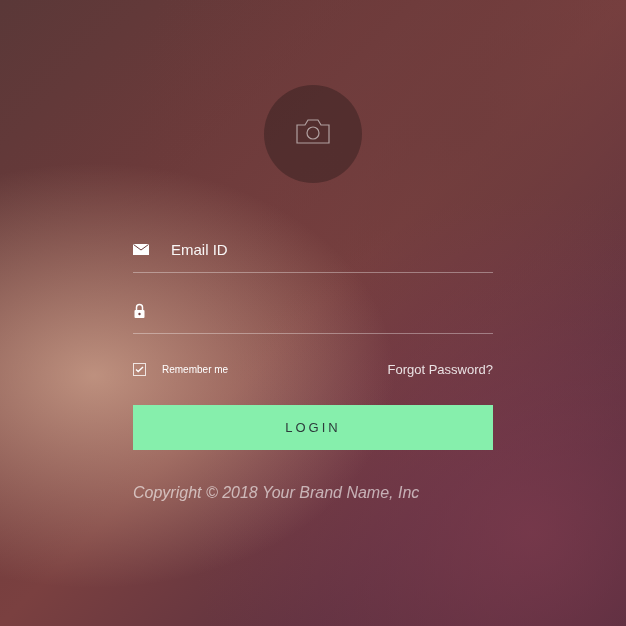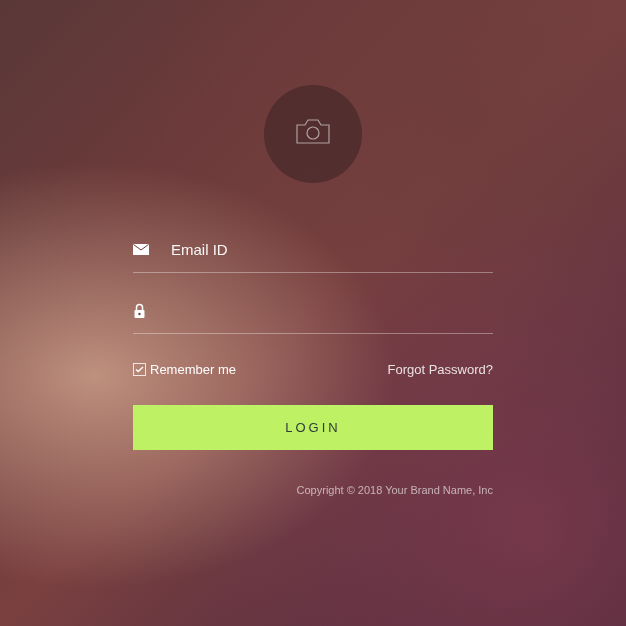--- a/index.html
+++ b/index.html
@@ -65,23 +65,23 @@
     .row {
       display: flex;
       justify-content: space-between;
       align-items: center;
       margin-top: 8px;
       margin-bottom: 28px;
     }
     .remember {
       display: flex;
       align-items: center;
-      gap: 4px;
+      gap: 16px;
       color: #fff;
-      font-size: 13px;
+      font-size: 10px;
       cursor: pointer;
     }
     .checkbox {
       width: 13px;
       height: 13px;
       border: 1px solid rgba(255,255,255,0.8);
       display: flex;
       align-items: center;
       justify-content: center;
     }
@@ -89,34 +89,35 @@
       display: block;
     }
     .forgot {
       color: rgba(255,255,255,0.85);
       font-size: 13px;
       cursor: pointer;
       text-decoration: none;
     }
     .login-btn {
       width: 100%;
-      background: #bef264;
+      background: #86efac;
       color: #2d3a3b;
       border: none;
       padding: 15px 0;
       font-size: 13px;
       letter-spacing: 3px;
       cursor: pointer;
       font-weight: 500;
     }
     .copyright {
       margin-top: 34px;
       color: rgba(255,255,255,0.6);
-      font-size: 11px;
-      text-align: right;
+      font-size: 16px;
+      text-align: left;
+      font-style: italic;
     }
   </style>
 </head>
 <body>
 
 <div class="avatar-circle">
   <span>
     <svg width="40" height="30" viewBox="0 0 40 30">
       <path d="M 4 8 L 4 26 L 36 26 L 36 8 L 28 8 L 25 3 L 15 3 L 12 8 Z" fill="none" stroke="rgba(255,255,255,0.55)" stroke-width="1.2"></path>
       <circle cx="20" cy="16" r="6" fill="none" stroke="rgba(255,255,255,0.55)" stroke-width="1.2"></circle>

